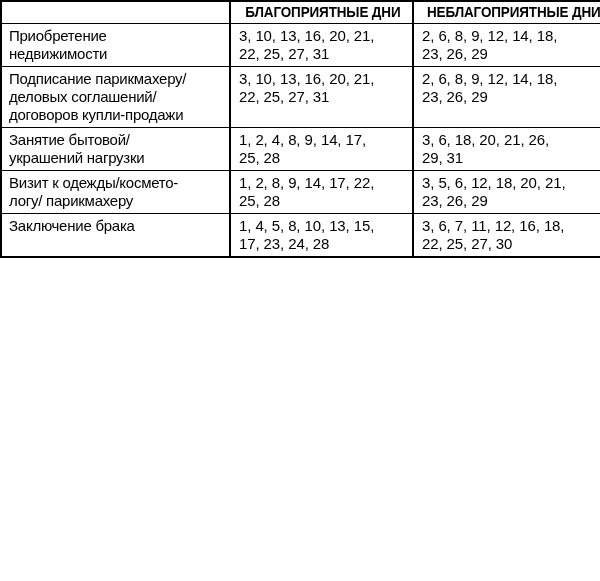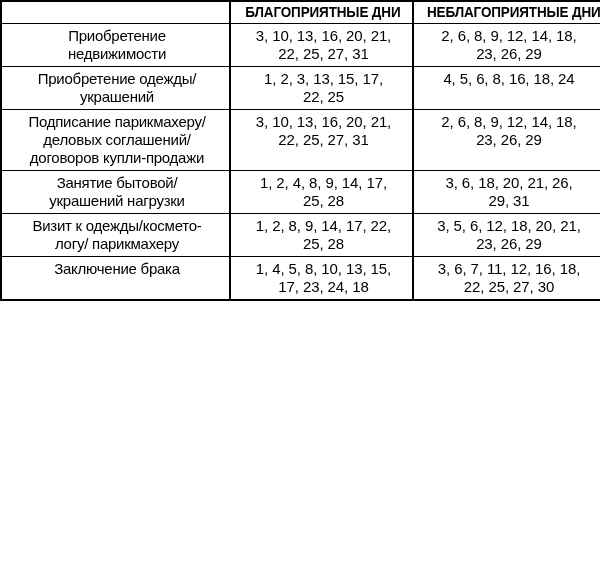--- a/index.html
+++ b/index.html
@@ -75,21 +75,21 @@
   }
   tbody td.c-days {
     letter-spacing: -0.1px;
     padding-left: 8px;
     margin-top: 6px;
   }
 
   tbody tr:first-child td { border-top: 0; }
   tbody tr:last-child td { border-bottom: 0; }
 
-  .rowline { display: block; text-align: center; }
+  .rowline { display: block; }
 </style>
 </head>
 <body>
 
 <div class="table-wrap">
   <table class="astro-table">
     <colgroup>
       <col class="col-activity">
       <col class="col-good">
       <col class="col-bad">
@@ -107,33 +107,20 @@
             <span class="rowline">Приобретение</span>
             <span class="rowline">недвижимости</span>
           </td>
           <td class="c-days">
             <span class="rowline">3, 10, 13, 16, 20, 21,</span>
             <span class="rowline">22, 25, 27, 31</span>
           </td>
           <td class="c-days">
             <span class="rowline">2, 6, 8, 9, 12, 14, 18,</span>
             <span class="rowline">23, 26, 29</span>
-          </td>
-        </tr>
-        <tr>
-          <td class="c-activity">
-            <span class="rowline">Приобретение одежды/</span>
-            <span class="rowline">украшений</span>
-          </td>
-          <td class="c-days">
-            <span class="rowline">1, 2, 3, 13, 15, 17,</span>
-            <span class="rowline">22, 25</span>
-          </td>
-          <td class="c-days">
-            <span class="rowline">4, 5, 6, 8, 16, 18, 24</span>
           </td>
         </tr>
         <tr>
           <td class="c-activity">
             <span class="rowline">Подписание парикмахеру/</span>
             <span class="rowline">деловых соглашений/</span>
             <span class="rowline">договоров купли-продажи</span>
           </td>
           <td class="c-days">
             <span class="rowline">3, 10, 13, 16, 20, 21,</span>
@@ -171,21 +158,21 @@
             <span class="rowline">3, 5, 6, 12, 18, 20, 21,</span>
             <span class="rowline">23, 26, 29</span>
           </td>
         </tr>
         <tr>
           <td class="c-activity">
             <span class="rowline">Заключение брака</span>
           </td>
           <td class="c-days">
             <span class="rowline">1, 4, 5, 8, 10, 13, 15,</span>
-            <span class="rowline">17, 23, 24, 18</span>
+            <span class="rowline">17, 23, 24, 28</span>
           </td>
           <td class="c-days">
             <span class="rowline">3, 6, 7, 11, 12, 16, 18,</span>
             <span class="rowline">22, 25, 27, 30</span>
           </td>
         </tr>
       </tbody>
   </table>
 </div>
 

